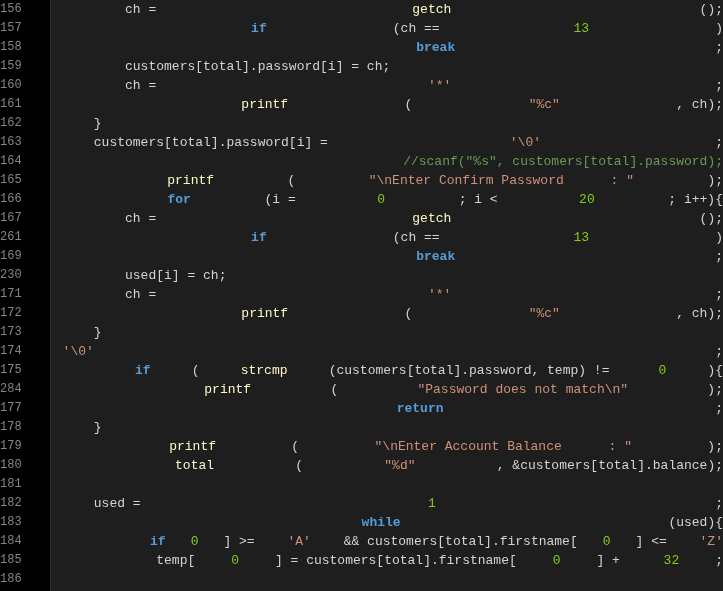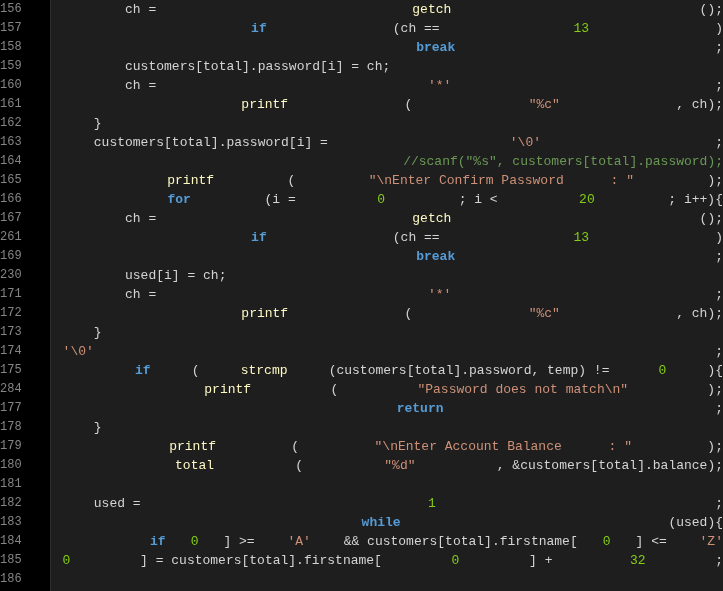--- a/index.html
+++ b/index.html
@@ -124,15 +124,15 @@
       <div class="code-line"><span class="plain">    </span><span class="kw">if</span><span class="plain">(</span><span class="fn">strcmp</span><span class="plain">(customers[total].password, temp) != </span><span class="num">0</span><span class="plain">){</span></div>
       <div class="code-line"><span class="plain">        </span><span class="fn">printf</span><span class="plain">(</span><span class="str">"Password does not match\n"</span><span class="plain">);</span></div>
       <div class="code-line"><span class="plain">        </span><span class="kw">return</span><span class="plain">;</span></div>
       <div class="code-line"><span class="plain">    }</span></div>
       <div class="code-line"><span class="plain">    </span><span class="fn">printf</span><span class="plain">(</span><span class="str">"\nEnter Account Balance      : "</span><span class="plain">);</span></div>
       <div class="code-line"><span class="plain">    </span><span class="fn">total</span><span class="plain">(</span><span class="str">"%d"</span><span class="plain">, &amp;customers[total].balance);</span></div>
       <div class="code-line"><span class="plain"></span></div>
       <div class="code-line"><span class="plain">    used = </span><span class="num">1</span><span class="plain">;</span></div>
       <div class="code-line"><span class="plain">    </span><span class="kw">while</span><span class="plain">(used){</span></div>
       <div class="code-line"><span class="plain">        </span><span class="kw">if</span><span class="num">0</span><span class="plain">] &gt;= </span><span class="str">'A'</span><span class="plain"> &amp;&amp; customers[total].firstname[</span><span class="num">0</span><span class="plain">] &lt;= </span><span class="str">'Z'</span></div>
-      <div class="code-line"><span class="num">0</span><span class="plain">] = customers[total].firstname[</span><span class="num">0</span><span class="plain">] + </span><span class="num">32</span><span class="plain">;</span></div>
+      <div class="code-line"><span class="plain">            temp[</span><span class="num">0</span><span class="plain">] = customers[total].firstname[</span><span class="num">0</span><span class="plain">] + </span><span class="num">32</span><span class="plain">;</span></div>
     </div>
 </div>
 
 </body></html>

